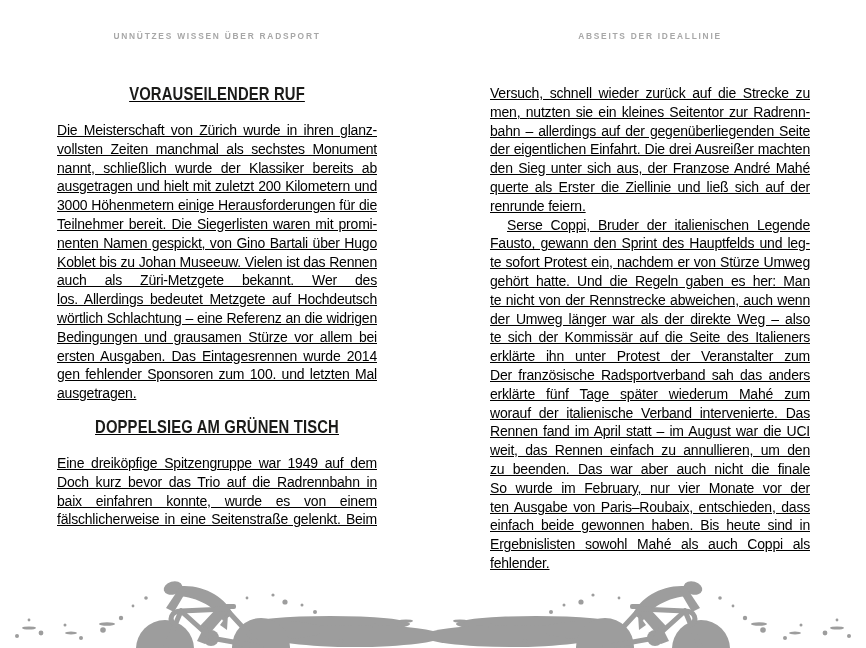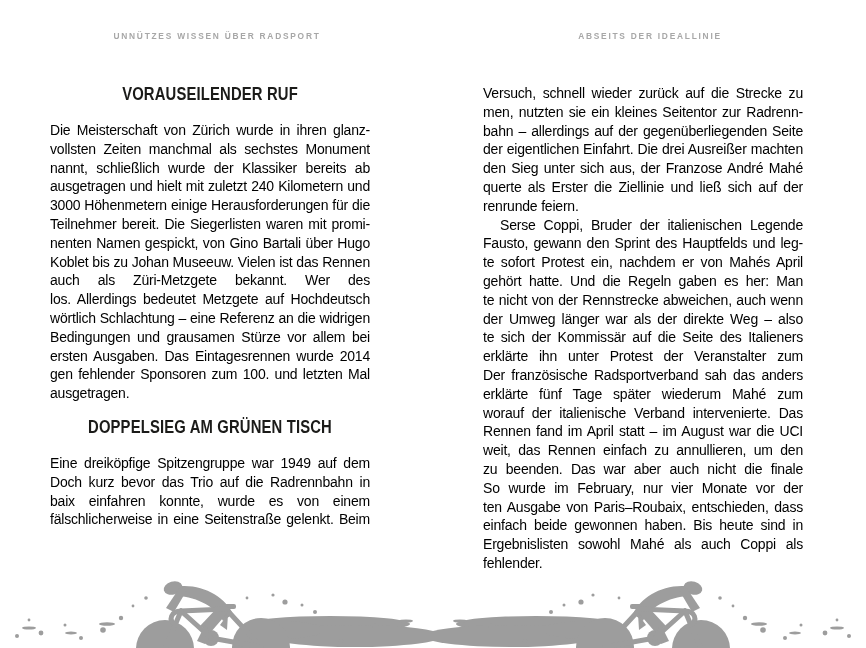--- a/index.html
+++ b/index.html
@@ -22,21 +22,21 @@
     text-align: center;
     font-size: 9.5px; font-weight: 700;
     letter-spacing: 2px;
     color: #a7a7a7;
     transform: scaleX(0.88);
     transform-origin: 50% 50%;
     white-space: nowrap;
   }
 
   .content {
-    position: absolute; left: 50px; width: 320px;
+    position: absolute; left: 57px; width: 320px; text-decoration: underline;
   }
   .page.left  .content { top: 86px; }
   .page.right .content { top: 84px; }
 
   .section-heading {
     margin: 0 0 20px 0;
     height: 15px; line-height: 15px;
     text-align: center;
     font-size: 19px; font-weight: 700;
     color: #1b1b19;
@@ -78,21 +78,21 @@
   <section class="page left">
     <div class="running-head">UNNÜTZES WISSEN ÜBER RADSPORT</div>
 
     <div class="content">
       <div class="section">
         <h2 class="section-heading">VORAUSEILENDER RUF</h2>
         <div class="para">
             <div class="line">Die Meisterschaft von Zürich wurde in ihren glanz-</div>
             <div class="line">vollsten Zeiten manchmal als sechstes Monument ge-</div>
             <div class="line">nannt, schließlich wurde der Klassiker bereits ab 1910</div>
-            <div class="line">ausgetragen und hielt mit zuletzt 240 Kilometern und</div>
+            <div class="line">ausgetragen und hielt mit zuletzt 200 Kilometern und</div>
             <div class="line">3000 Höhenmetern einige Herausforderungen für die</div>
             <div class="line">Teilnehmer bereit. Die Siegerlisten waren mit promi-</div>
             <div class="line">nenten Namen gespickt, von Gino Bartali über Hugo</div>
             <div class="line">Koblet bis zu Johan Museeuw. Vielen ist das Rennen</div>
             <div class="line">auch als Züri-Metzgete bekannt. Wer des Schwyzerdüt-</div>
             <div class="line">los. Allerdings bedeutet Metzgete auf Hochdeutsch</div>
             <div class="line">wörtlich Schlachtung – eine Referenz an die widrigen</div>
             <div class="line">Bedingungen und grausamen Stürze vor allem bei den</div>
             <div class="line">ersten Ausgaben. Das Eintagesrennen wurde 2014 we-</div>
             <div class="line">gen fehlender Sponsoren zum 100. und letzten Mal</div>
@@ -180,21 +180,21 @@
         <div class="para">
             <div class="line">Versuch, schnell wieder zurück auf die Strecke zu kom-</div>
             <div class="line">men, nutzten sie ein kleines Seitentor zur Radrenn-</div>
             <div class="line">bahn – allerdings auf der gegenüberliegenden Seite</div>
             <div class="line">der eigentlichen Einfahrt. Die drei Ausreißer machten</div>
             <div class="line">den Sieg unter sich aus, der Franzose André Mahé über-</div>
             <div class="line">querte als Erster die Ziellinie und ließ sich auf der Eh-</div>
             <div class="line flush">renrunde feiern.</div>
             <div class="line indent">Serse Coppi, Bruder der italienischen Legende</div>
             <div class="line">Fausto, gewann den Sprint des Hauptfelds und leg-</div>
-            <div class="line">te sofort Protest ein, nachdem er von Mahés April</div>
+            <div class="line">te sofort Protest ein, nachdem er von Stürze Umweg</div>
             <div class="line">gehört hatte. Und die Regeln gaben es her: Man durf-</div>
             <div class="line">te nicht von der Rennstrecke abweichen, auch wenn</div>
             <div class="line">der Umweg länger war als der direkte Weg – also stell-</div>
             <div class="line">te sich der Kommissär auf die Seite des Italieners und</div>
             <div class="line">erklärte ihn unter Protest der Veranstalter zum Sieger.</div>
             <div class="line">Der französische Radsportverband sah das anders und</div>
             <div class="line">erklärte fünf Tage später wiederum Mahé zum Sieger,</div>
             <div class="line">worauf der italienische Verband intervenierte. Das</div>
             <div class="line">Rennen fand im April statt – im August war die UCI so</div>
             <div class="line">weit, das Rennen einfach zu annullieren, um den Streit</div>

